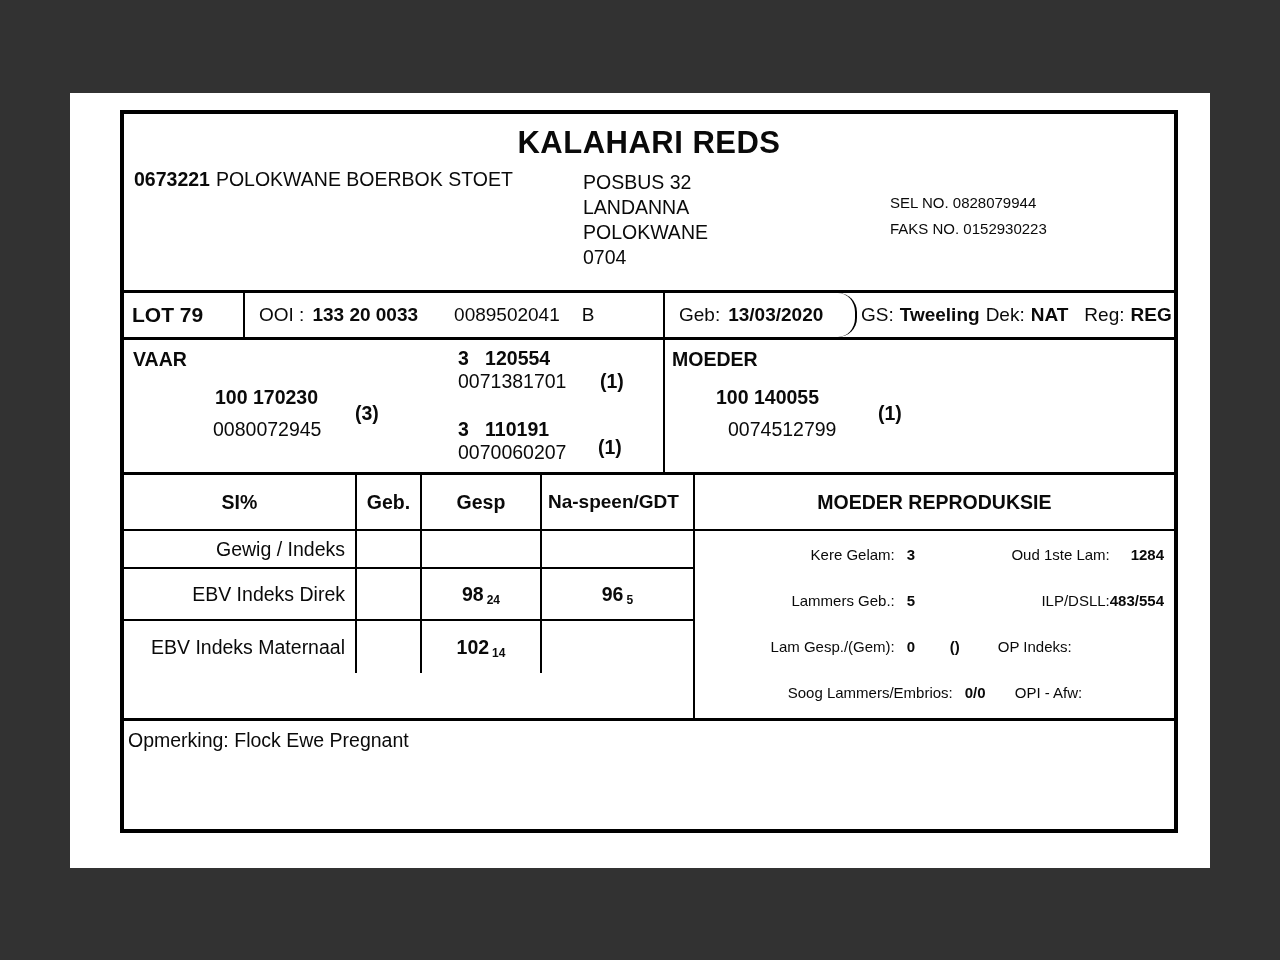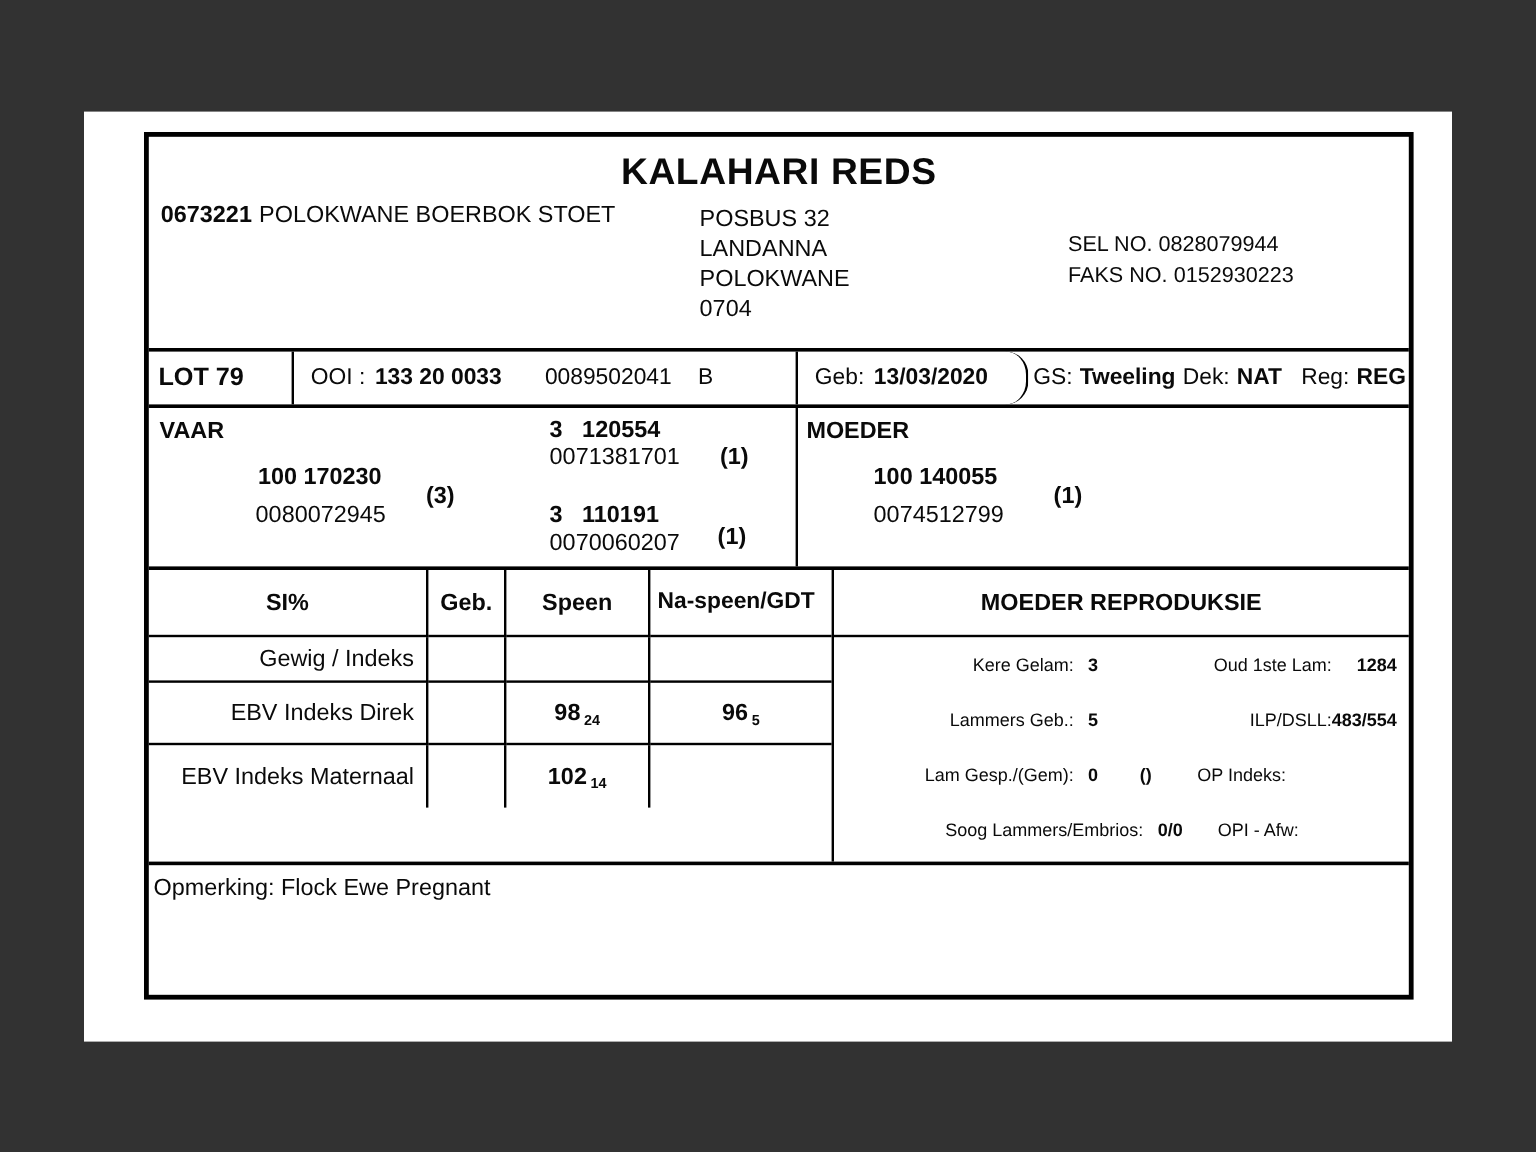--- a/index.html
+++ b/index.html
@@ -23,21 +23,21 @@
   }
   .b { font-weight:bold; }
   .pre { white-space:pre; }
 
   
   .header { position:relative; height:179px; border-bottom:3px solid #000; }
   .title { text-align:center; padding-top:11px; font-size:31px; font-weight:bold; letter-spacing:0.5px; }
   .stud { position:absolute; left:10px; top:54px; font-size:19.5px; }
   .stud .b { margin-right:6px; }
   .address { position:absolute; left:459px; top:56px; font-size:19.5px; line-height:25px; }
-  .contact { position:absolute; left:766px; top:76px; font-size:18px; line-height:26px; }
+  .contact { position:absolute; left:766px; top:76px; font-size:15px; line-height:26px; }
 
   
   .lot-row { height:47px; border-bottom:3px solid #000; display:flex; font-size:19px; }
   .lot-row .cell { display:flex; align-items:center; border-right:2px solid #000; overflow:hidden; }
   .lot-cell { width:121px; padding-left:8px; }
   .lot-text { font-size:21px; }
   .ooi-cell { width:420px; padding-left:14px; }
   .ooi-cell .num { margin-left:8px; }
   .ooi-cell .reg { margin-left:36px; }
   .ooi-cell .suf { margin-left:22px; }
@@ -144,33 +144,33 @@
         <span class="abs b" style="left:231px; top:62px;">(3)</span>
         <span class="abs b" style="left:334px; top:7px;">3   120554</span>
         <span class="abs" style="left:334px; top:30px;">0071381701</span>
         <span class="abs b" style="left:476px; top:30px;">(1)</span>
         <span class="abs b" style="left:334px; top:78px;">3   110191</span>
         <span class="abs" style="left:334px; top:101px;">0070060207</span>
         <span class="abs b" style="left:474px; top:96px;">(1)</span>
       </div>
       <div class="moeder">
         <span class="abs b" style="left:7px; top:8px;">MOEDER</span>
-        <span class="abs b" style="left:63px; top:46px;">100 140055</span>
+        <span class="abs b" style="left:51px; top:46px;">100 140055</span>
         <span class="abs" style="left:63px; top:78px;">0074512799</span>
         <span class="abs b" style="left:213px; top:62px;">(1)</span>
       </div>
     </div>
 
     <div class="main-row">
       <div class="left-col">
         <div class="ebv-grid">
 
           <div class="ebv-cell hdr">SI%</div>
           <div class="ebv-cell hdr">Geb.</div>
-          <div class="ebv-cell hdr">Speen</div>
+          <div class="ebv-cell hdr">Gesp</div>
           <div class="ebv-cell hdr last naspeen-hdr">Na-speen/GDT</div>
 
           <div class="ebv-cell r1 lbl">Gewig / Indeks</div>
           <div class="ebv-cell r1"></div>
           <div class="ebv-cell r1">
               <span class="b"></span>
               <sub class="idx"></sub>
             </div>
           <div class="ebv-cell r1 last">
               <span class="b"></span>

